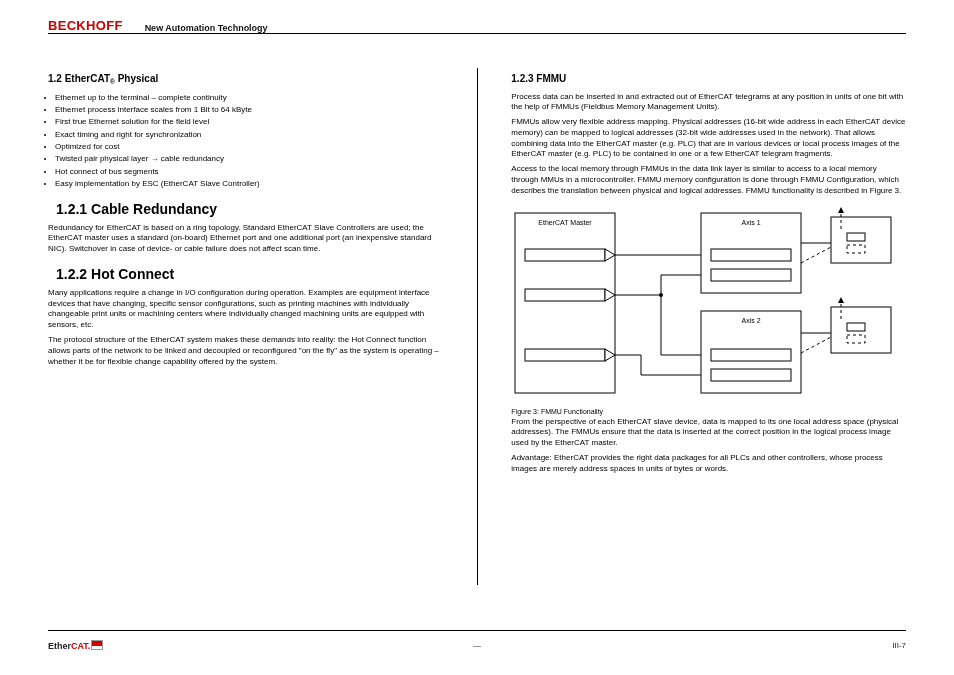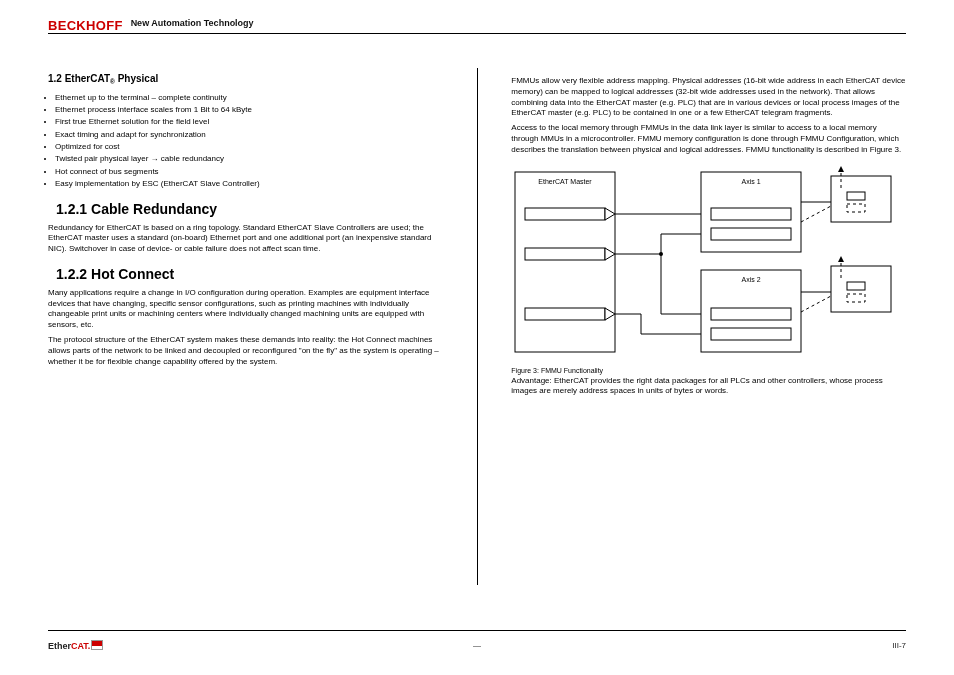--- a/index.html
+++ b/index.html
@@ -1,17 +1,17 @@
 <!DOCTYPE html>
 <html><head>
 <meta charset="utf-8">
 <style>
   html,body{margin:0;padding:0;background:#fff;font-family:Arial,Helvetica,sans-serif;color:#000}
   .page{width:954px;height:675px;position:relative;box-sizing:border-box}
-  .hdr{position:absolute;left:48px;right:48px;top:18px;display:flex;align-items:flex-start;gap:6px}
+  .hdr{position:absolute;left:48px;right:48px;top:18px;display:flex;align-items:flex-end;gap:20px}
   .brand{font-family:Arial,Helvetica,sans-serif;font-weight:900;font-size:13px;color:#cc0000;letter-spacing:0.3px}
   .tagline{font-size:9px;font-weight:600;color:#111;margin-left:2px}
   .hdr-rule{position:absolute;left:48px;right:48px;top:33px;height:1px;background:#000}
   .ftr-rule{position:absolute;left:48px;right:48px;bottom:44px;height:1px;background:#000}
   .footer{position:absolute;left:48px;right:48px;bottom:24px;display:flex;align-items:flex-start;font-size:8px;color:#222}
   .ether{font-weight:700;font-size:9px}
   .ether .red{color:#cc0000}
   .ether-flag{display:inline-block;width:10px;height:8px;background:linear-gradient(#cc0000 0 60%,#fff 60% 100%);margin-left:2px;vertical-align:middle;outline:1px solid #999}
   .ftr-center{position:absolute;left:50%;transform:translateX(-50%)}
   .content{position:absolute;left:48px;right:48px;top:46px;bottom:56px}
@@ -48,36 +48,38 @@
     <div class="sep"></div>
 
     <div class="col left">
       <p class="h1">
         <span>1.2  EtherCAT</span><span class="sub">®</span><span> Physical</span>
       </p>
       <ul class="feat">
         <li>Ethernet up to the terminal – complete continuity</li>
         <li>Ethernet process interface scales from 1 Bit to 64 kByte</li>
         <li>First true Ethernet solution for the field level</li>
-        <li>Exact timing and adapt for synchronization</li>
+        <li>Exact timing and right for synchronization</li>
         <li>Optimized for cost</li>
         <li>Twisted pair physical layer → cable redundancy</li>
         <li>Hot connect of bus segments</li>
         <li>Easy implementation by ESC (EtherCAT Slave Controller)</li>
       </ul>
 
       <p class="sechead">1.2.1  Cable Redundancy</p>
       <p class="para">Redundancy for EtherCAT is based on a ring topology. Standard EtherCAT Slave Controllers are used; the EtherCAT master uses a standard (on-board) Ethernet port and one additional port (an inexpensive standard NIC). Switchover in case of device- or cable failure does not affect scan time.</p>
 
       <p class="sechead">1.2.2  Hot Connect</p>
       <p class="para">Many applications require a change in I/O configuration during operation. Examples are equipment interface devices that have changing, specific sensor configurations, such as printing machines with individually changeable print units or machining centers where individually changed machining units are equipped with sensors, etc.</p>
-      <p class="para">The protocol structure of the EtherCAT system makes these demands into reality: the Hot Connect machines allows parts of the network to be linked and decoupled or reconfigured "on the fly" as the system is operating – whether it be for flexible change capability offered by the system.</p>
+      <p class="para">The protocol structure of the EtherCAT system makes these demands into reality: the Hot Connect function allows parts of the network to be linked and decoupled or reconfigured "on the fly" as the system is operating – whether it be for flexible change capability offered by the system.</p>
     </div>
 
     <div class="col right">
+      <p class="h1">1.2.3  FMMU</p>
+      <p class="para">Process data can be inserted in and extracted out of EtherCAT telegrams at any position in units of one bit with the help of FMMUs (Fieldbus Memory Management Units).</p>
       <p class="para">FMMUs allow very flexible address mapping. Physical addresses (16-bit wide address in each EtherCAT device memory) can be mapped to logical addresses (32-bit wide addresses used in the network). That allows combining data into the EtherCAT master (e.g. PLC) that are in various devices or local process images of the EtherCAT master (e.g. PLC) to be contained in one or a few EtherCAT telegram fragments.</p>
       <p class="para">Access to the local memory through FMMUs in the data link layer is similar to access to a local memory through MMUs in a microcontroller. FMMU memory configuration is done through FMMU Configuration, which describes the translation between physical and logical addresses. FMMU functionality is described in Figure 3.</p>
 
       <div class="fig-wrap">
         <svg class="svg" width="400" height="200">
 
           <rect class="box" x="4" y="10" width="100" height="180"></rect>
           <text class="flabel" x="54" y="22" text-anchor="middle">EtherCAT Master</text>
 
           <rect class="box" x="14" y="46" width="80" height="12"></rect>
@@ -121,20 +123,21 @@
           <line class="wire" x1="130" y1="172" x2="190" y2="172"></line>
 
           <line class="wire" x1="290" y1="40" x2="320" y2="40"></line>
           <line class="wire dash" x1="290" y1="60" x2="320" y2="44"></line>
           <line class="wire" x1="290" y1="130" x2="320" y2="130"></line>
           <line class="wire dash" x1="290" y1="150" x2="320" y2="134"></line>
         </svg>
         <div class="figcap">Figure 3: FMMU Functionality</div>
       </div>
 
+      <p class="para">From the perspective of each EtherCAT slave device, data is mapped to its one local address space (physical addresses). The FMMUs ensure that the data is inserted at the correct position in the logical process image used by the EtherCAT master.</p>
       <p class="para">Advantage: EtherCAT provides the right data packages for all PLCs and other controllers, whose process images are merely address spaces in units of bytes or words.</p>
     </div>
   </div>
 
   <div class="ftr-rule"></div>
   <div class="footer">
     <span class="ether">Ether<span class="red">CAT.</span></span>
     <span class="ether-flag"></span>
     <span class="ftr-center">—</span>
     <span style="margin-left:auto">III-7</span>

